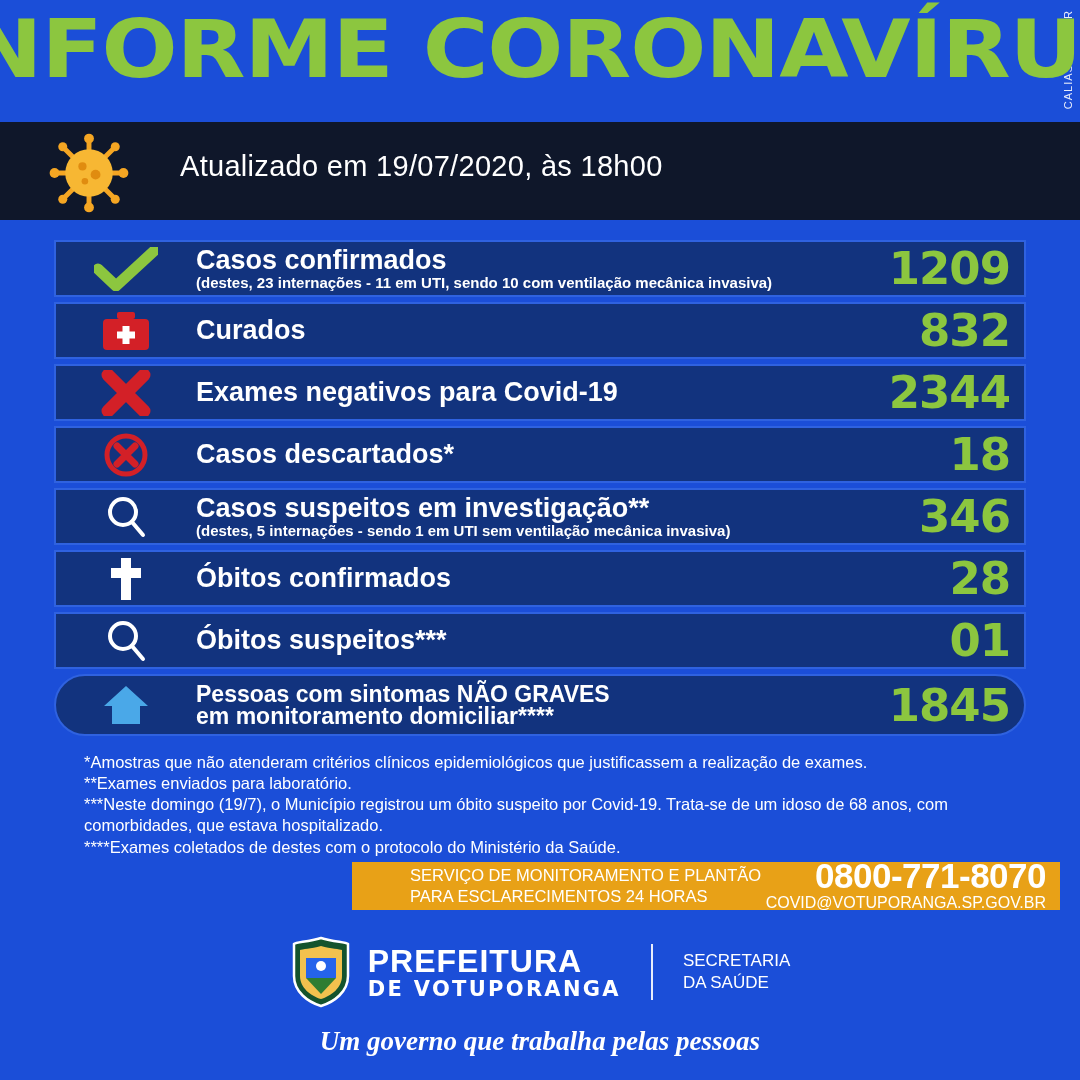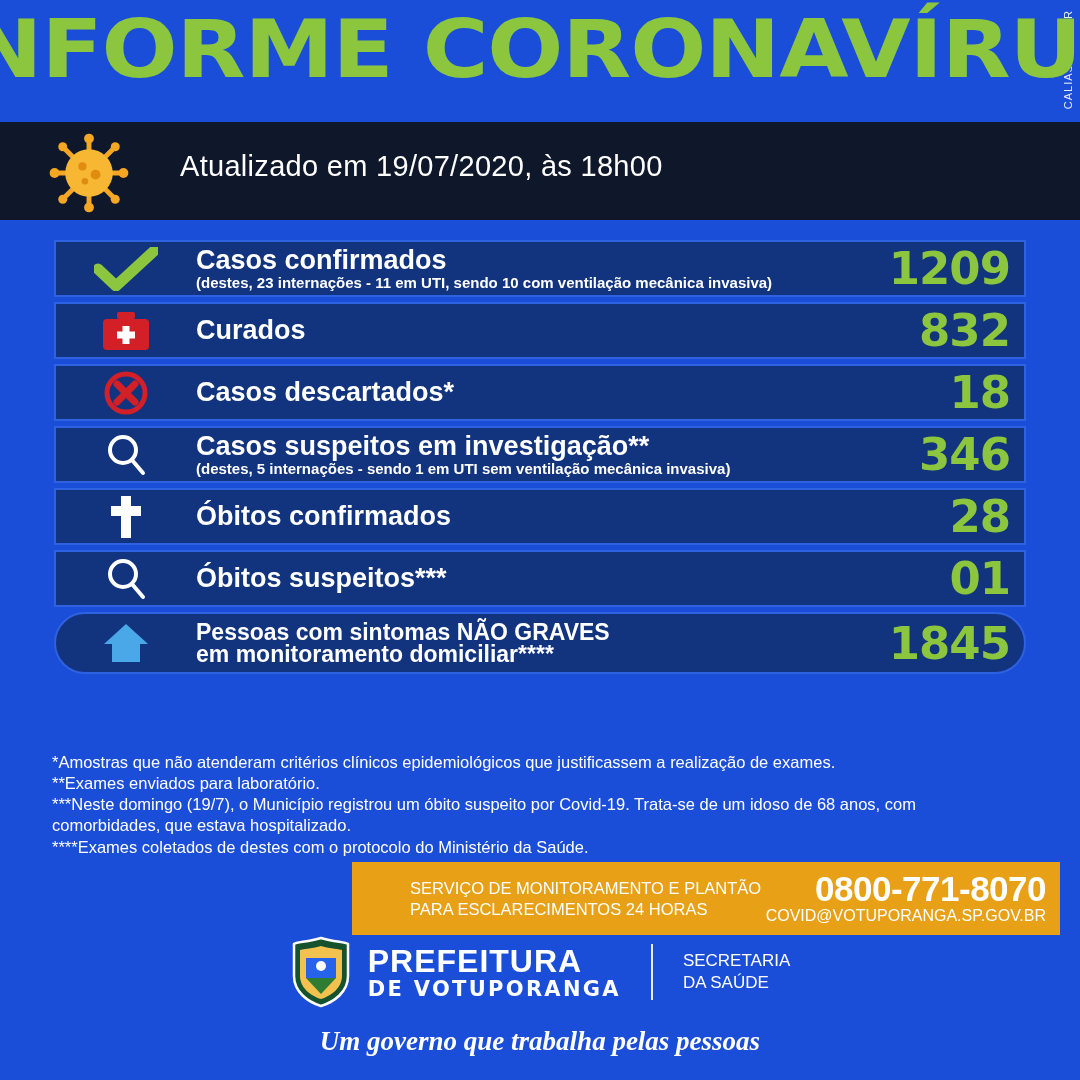--- a/index.html
+++ b/index.html
@@ -121,27 +121,27 @@
 
   
   .notes {
     position: absolute;
     left: 52px; top: 752px;
     width: 1000px;
     color: #ffffff;
     font-size: 16.5px;
     line-height: 1.22;
   }
-  .notes div { margin-bottom: 1px; }
+  .notes div { margin-bottom: 1px; margin-left: 32px; }
 
   
   .contact {
     position: absolute;
     left: 352px; top: 862px;
-    width: 708px; height: 73px;
+    width: 708px; height: 48px;
     background: #e8a117;
     display: flex;
     align-items: center;
   }
   .contact-left {
     padding-left: 58px;
     color: #ffffff;
     font-size: 16.5px;
     line-height: 1.25;
     flex: 1 1 auto;
@@ -269,20 +269,31 @@
           <rect x="21.5" y="16" width="7" height="18" fill="#ffffff"></rect>
           <rect x="16" y="21.5" width="18" height="7" fill="#ffffff"></rect>
         </svg>
       </div>
       <div class="label-cell">
         <div class="label">Curados</div>
       </div>
       <div class="value">832</div>
     </div>
 
+    <div class="row">
+      <div class="icon-cell">
+        <svg class="ic" width="50" height="46" viewBox="0 0 50 46">
+          <path d="M7 5 L43 41 M43 5 L7 41" stroke="#d32027" stroke-width="13" stroke-linecap="round"></path>
+        </svg>
+      </div>
+      <div class="label-cell">
+        <div class="label">Exames negativos para Covid-19</div>
+      </div>
+      <div class="value">2344</div>
+    </div>
 
     <div class="row">
       <div class="icon-cell">
         <svg class="ic" width="46" height="46" viewBox="0 0 46 46">
           <circle cx="23" cy="23" r="19" fill="none" stroke="#d32027" stroke-width="5"></circle>
           <path d="M14 14 L32 32 M32 14 L14 32" stroke="#d32027" stroke-width="7" stroke-linecap="round"></path>
         </svg>
       </div>
       <div class="label-cell">
         <div class="label">Casos descartados*</div>

